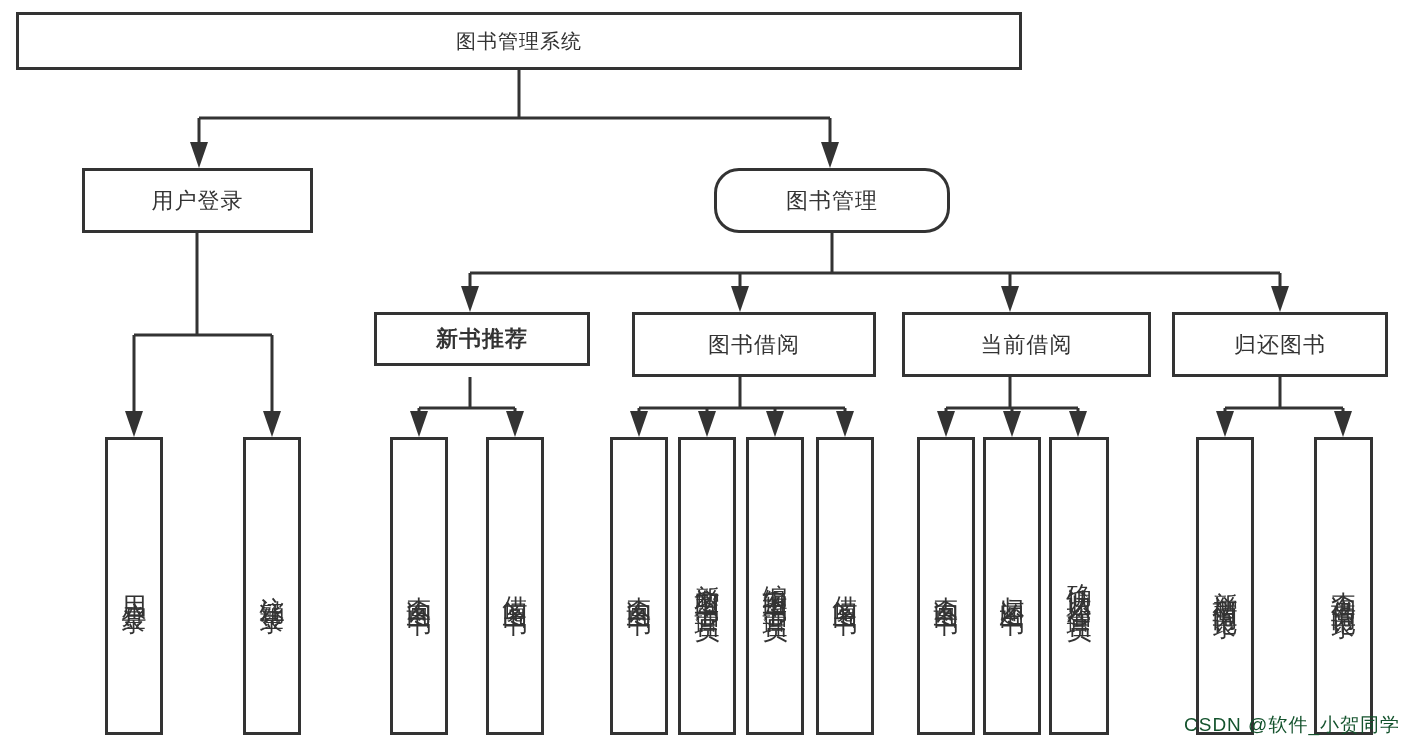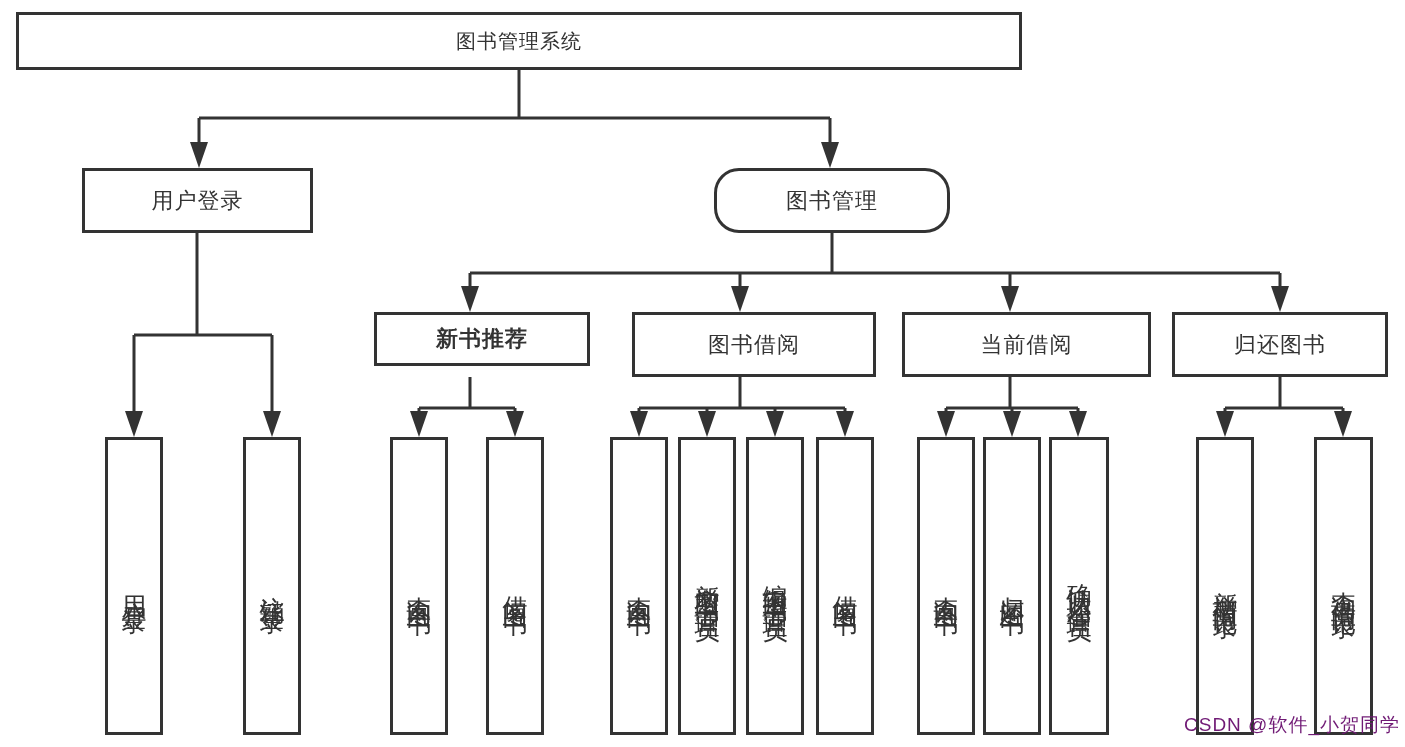--- a/index.html
+++ b/index.html
@@ -46,21 +46,21 @@
     font-size: 25px;
     letter-spacing: 5px;
     line-height: 1;
     white-space: nowrap;
   }
   .watermark {
     position: absolute;
     left: 1184px;
     top: 712px;
     font-size: 19px;
-    color: #701a75;
+    color: #14532d;
     letter-spacing: 1px;
     white-space: nowrap;
     z-index: 3;
   }
 </style>
 </head>
 <body>
 
 <div class="canvas">
 

